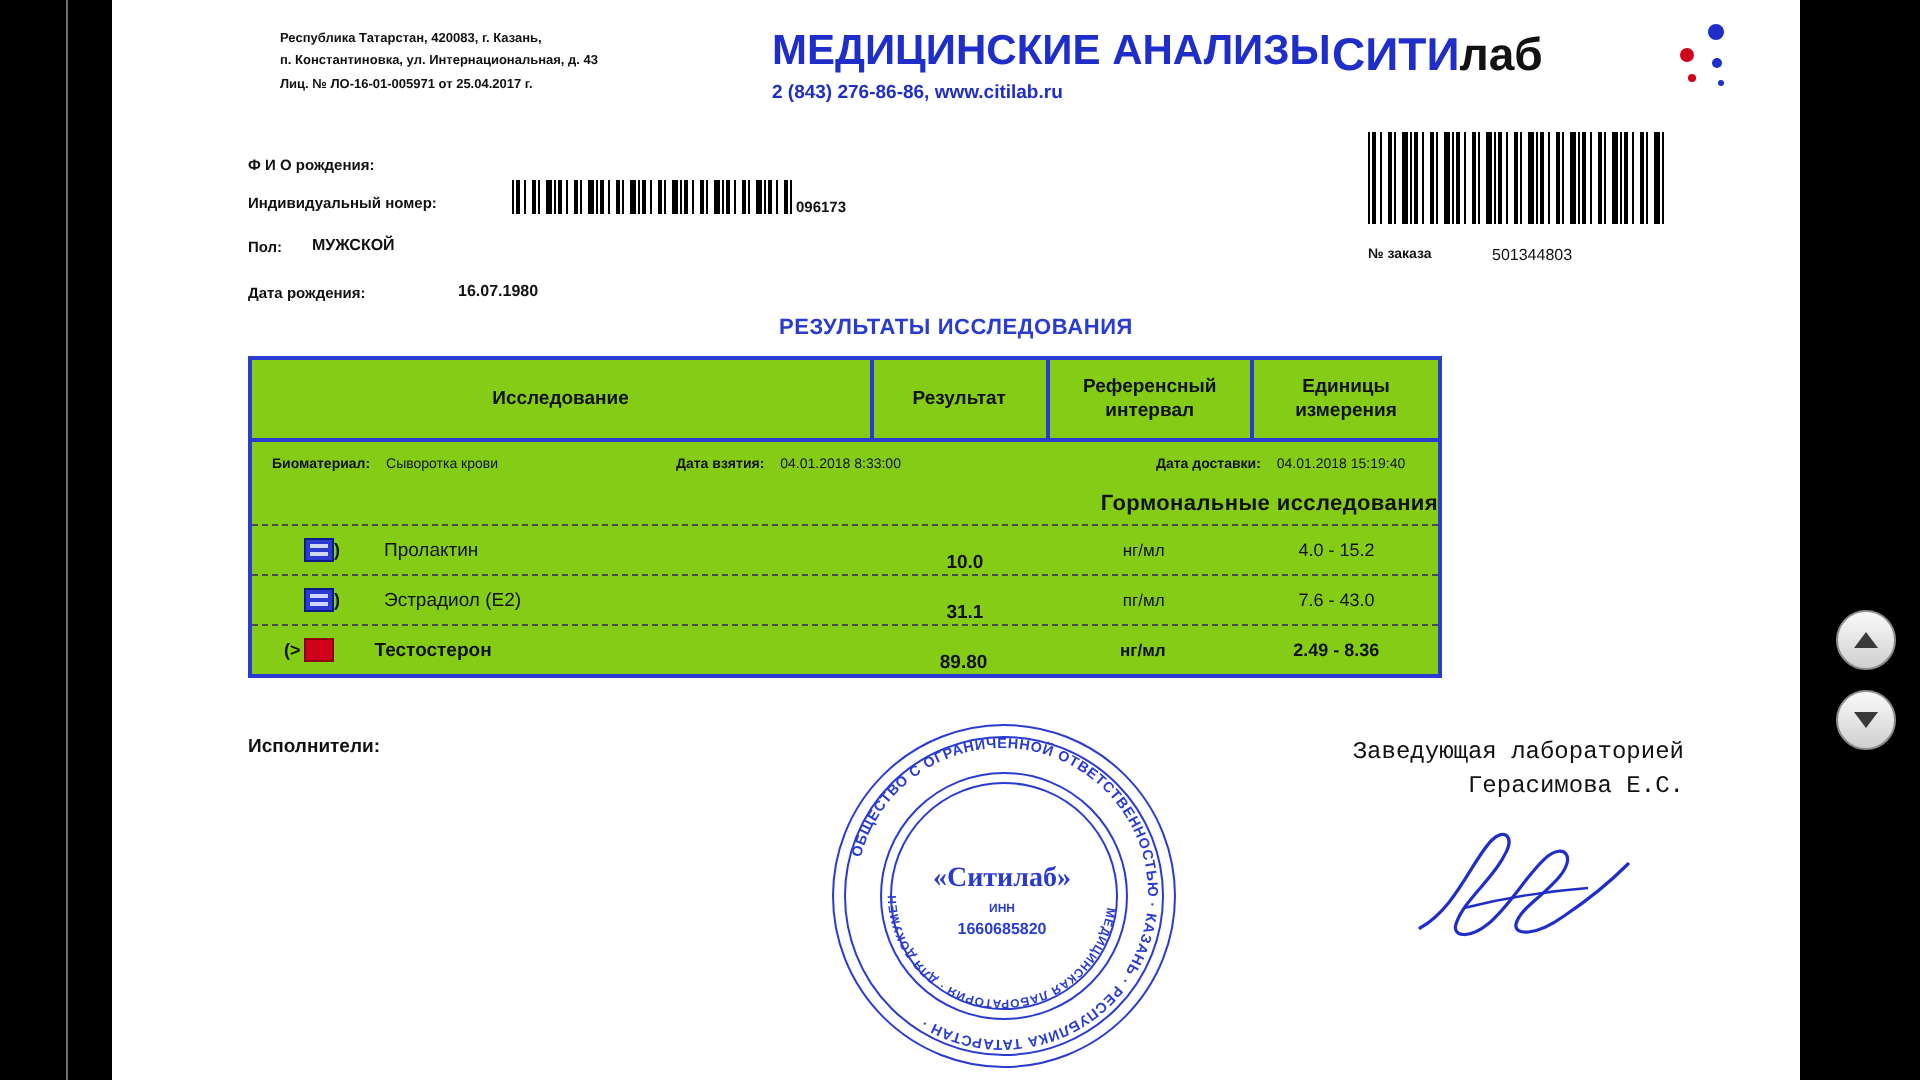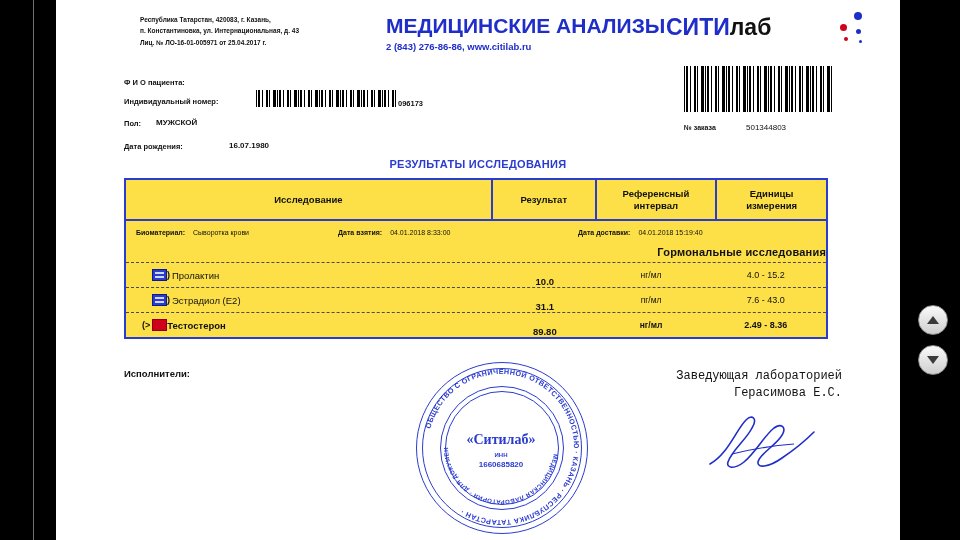--- a/index.html
+++ b/index.html
@@ -151,24 +151,24 @@
     font-size: 11px;
     font-weight: bold;
     color: #2a3bd0;
     letter-spacing: 0.3px;
   }
 
   
   .tbl {
     position: absolute;
     left: 68px; top: 178px;
-    width: 704px;
+    width: 597px;
     border: 2px solid #2a3bd0;
     box-sizing: border-box;
-    background: #fde047;
+    background: #84cc16;
   }
   .tbl-head {
     display: flex;
     height: 39px;
     border-bottom: 2px solid #2a3bd0;
   }
   .th {
     display: flex;
     align-items: center;
     justify-content: center;
@@ -238,21 +238,21 @@
   }
   .cell.ref {
     width: 122px;
     text-align: center;
     font-size: 9px;
   }
   .row.bold .cell.name span,
   .row.bold .cell.val,
   .row.bold .cell.unit,
   .row.bold .cell.ref { font-weight: bold; }
-  .name-txt { margin-left: 0; }
+  .name-txt { margin-left: 20px; }
 
   .mark {
     width: 13px; height: 10px;
     display: inline-block;
     position: relative;
     flex: 0 0 auto;
   }
   .mark-blue {
     background: #2a3bd0;
     border: 1px solid #0d1a8a;
@@ -397,21 +397,21 @@
         </div>
         <div class="logo-dots">
           <div class="dot blue" style="left:20px; top:2px;  width:8px; height:8px;"></div>
           <div class="dot red" style="left:6px;  top:14px; width:7px; height:7px;"></div>
           <div class="dot blue" style="left:22px; top:19px; width:5px; height:5px;"></div>
           <div class="dot red" style="left:10px; top:27px; width:4px; height:4px;"></div>
           <div class="dot blue" style="left:25px; top:30px; width:3px; height:3px;"></div>
         </div>
       </div>
 
-      <div class="pat" style="left:68px; top:78px;">Ф И О пациента:</div>
+      <div class="pat" style="left:68px; top:78px;">Ф И О рождения:</div>
       <div class="pat-val" style="left:185px; top:78px;"></div>
 
       <div class="pat" style="left:68px; top:97px;">Индивидуальный номер:</div>
       <div class="barcode" style="left:200px; top:90px; width:140px; height:17px;"></div>
       <div class="barcode-num" style="left:342px; top:99px;">096173</div>
 
       <div class="pat" style="left:68px; top:119px;">Пол:</div>
       <div class="pat-val" style="left:100px; top:118px;">МУЖСКОЙ</div>
 
       <div class="pat" style="left:68px; top:142px;">Дата рождения:</div>

